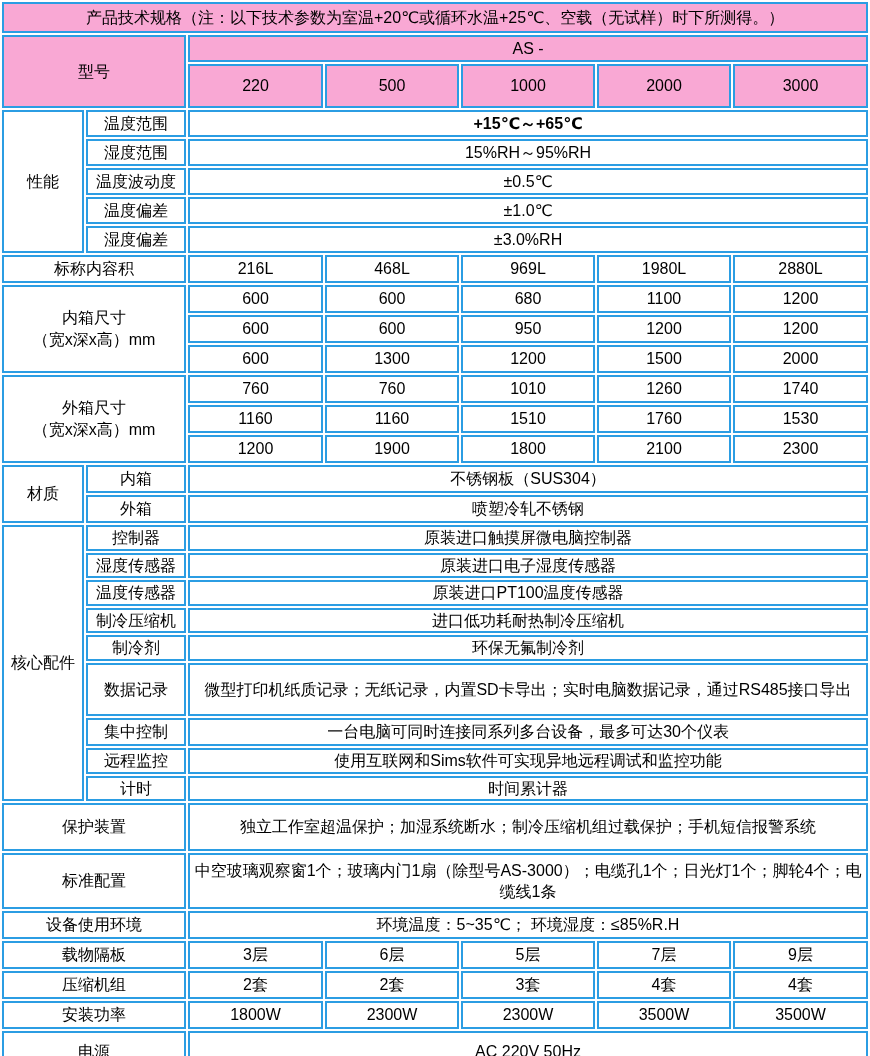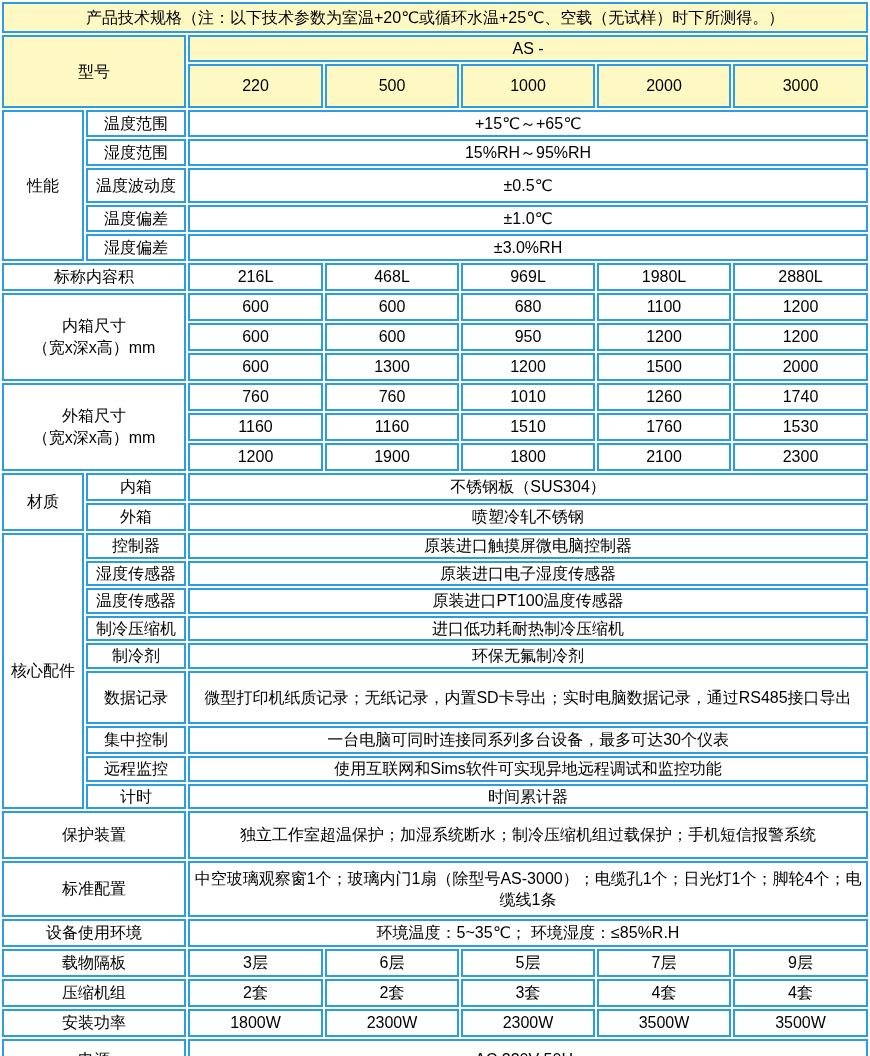--- a/index.html
+++ b/index.html
@@ -15,22 +15,22 @@
     box-sizing:border-box;
     border:2px solid #2B9DE3;
     background:#ffffff;
     text-align:center;
     vertical-align:middle;
     font-size:16px;
     line-height:1.35;
     padding:0 3px;
     overflow:hidden;
   }
-  table.spec td.hd{background:#fef9c3;margin-top:16px;}
-  .bold{font-weight:normal;}
+  table.spec td.hd{background:#f9a8d4;margin-top:16px;}
+  .bold{font-weight:bold;}
   .footnote{
     font-size:17px;
     padding:3px 2px 0 2px;
     text-align:left;
   }
 </style>
 </head>
 <body>
 
 <table class="spec">
@@ -63,21 +63,21 @@
 
   <tr style="height:27px">
     <td rowspan="5">性能</td>
     <td>温度范围</td>
     <td colspan="5" class="bold">+15℃～+65℃</td>
   </tr>
   <tr style="height:27px">
     <td>湿度范围</td>
     <td colspan="5">15%RH～95%RH</td>
   </tr>
-  <tr style="height:35px">
+  <tr style="height:27px">
     <td>温度波动度</td>
     <td colspan="5">±0.5℃</td>
   </tr>
   <tr style="height:27px">
     <td>温度偏差</td>
     <td colspan="5">±1.0℃</td>
   </tr>
   <tr style="height:27px">
     <td>湿度偏差</td>
     <td colspan="5">±3.0%RH</td>

